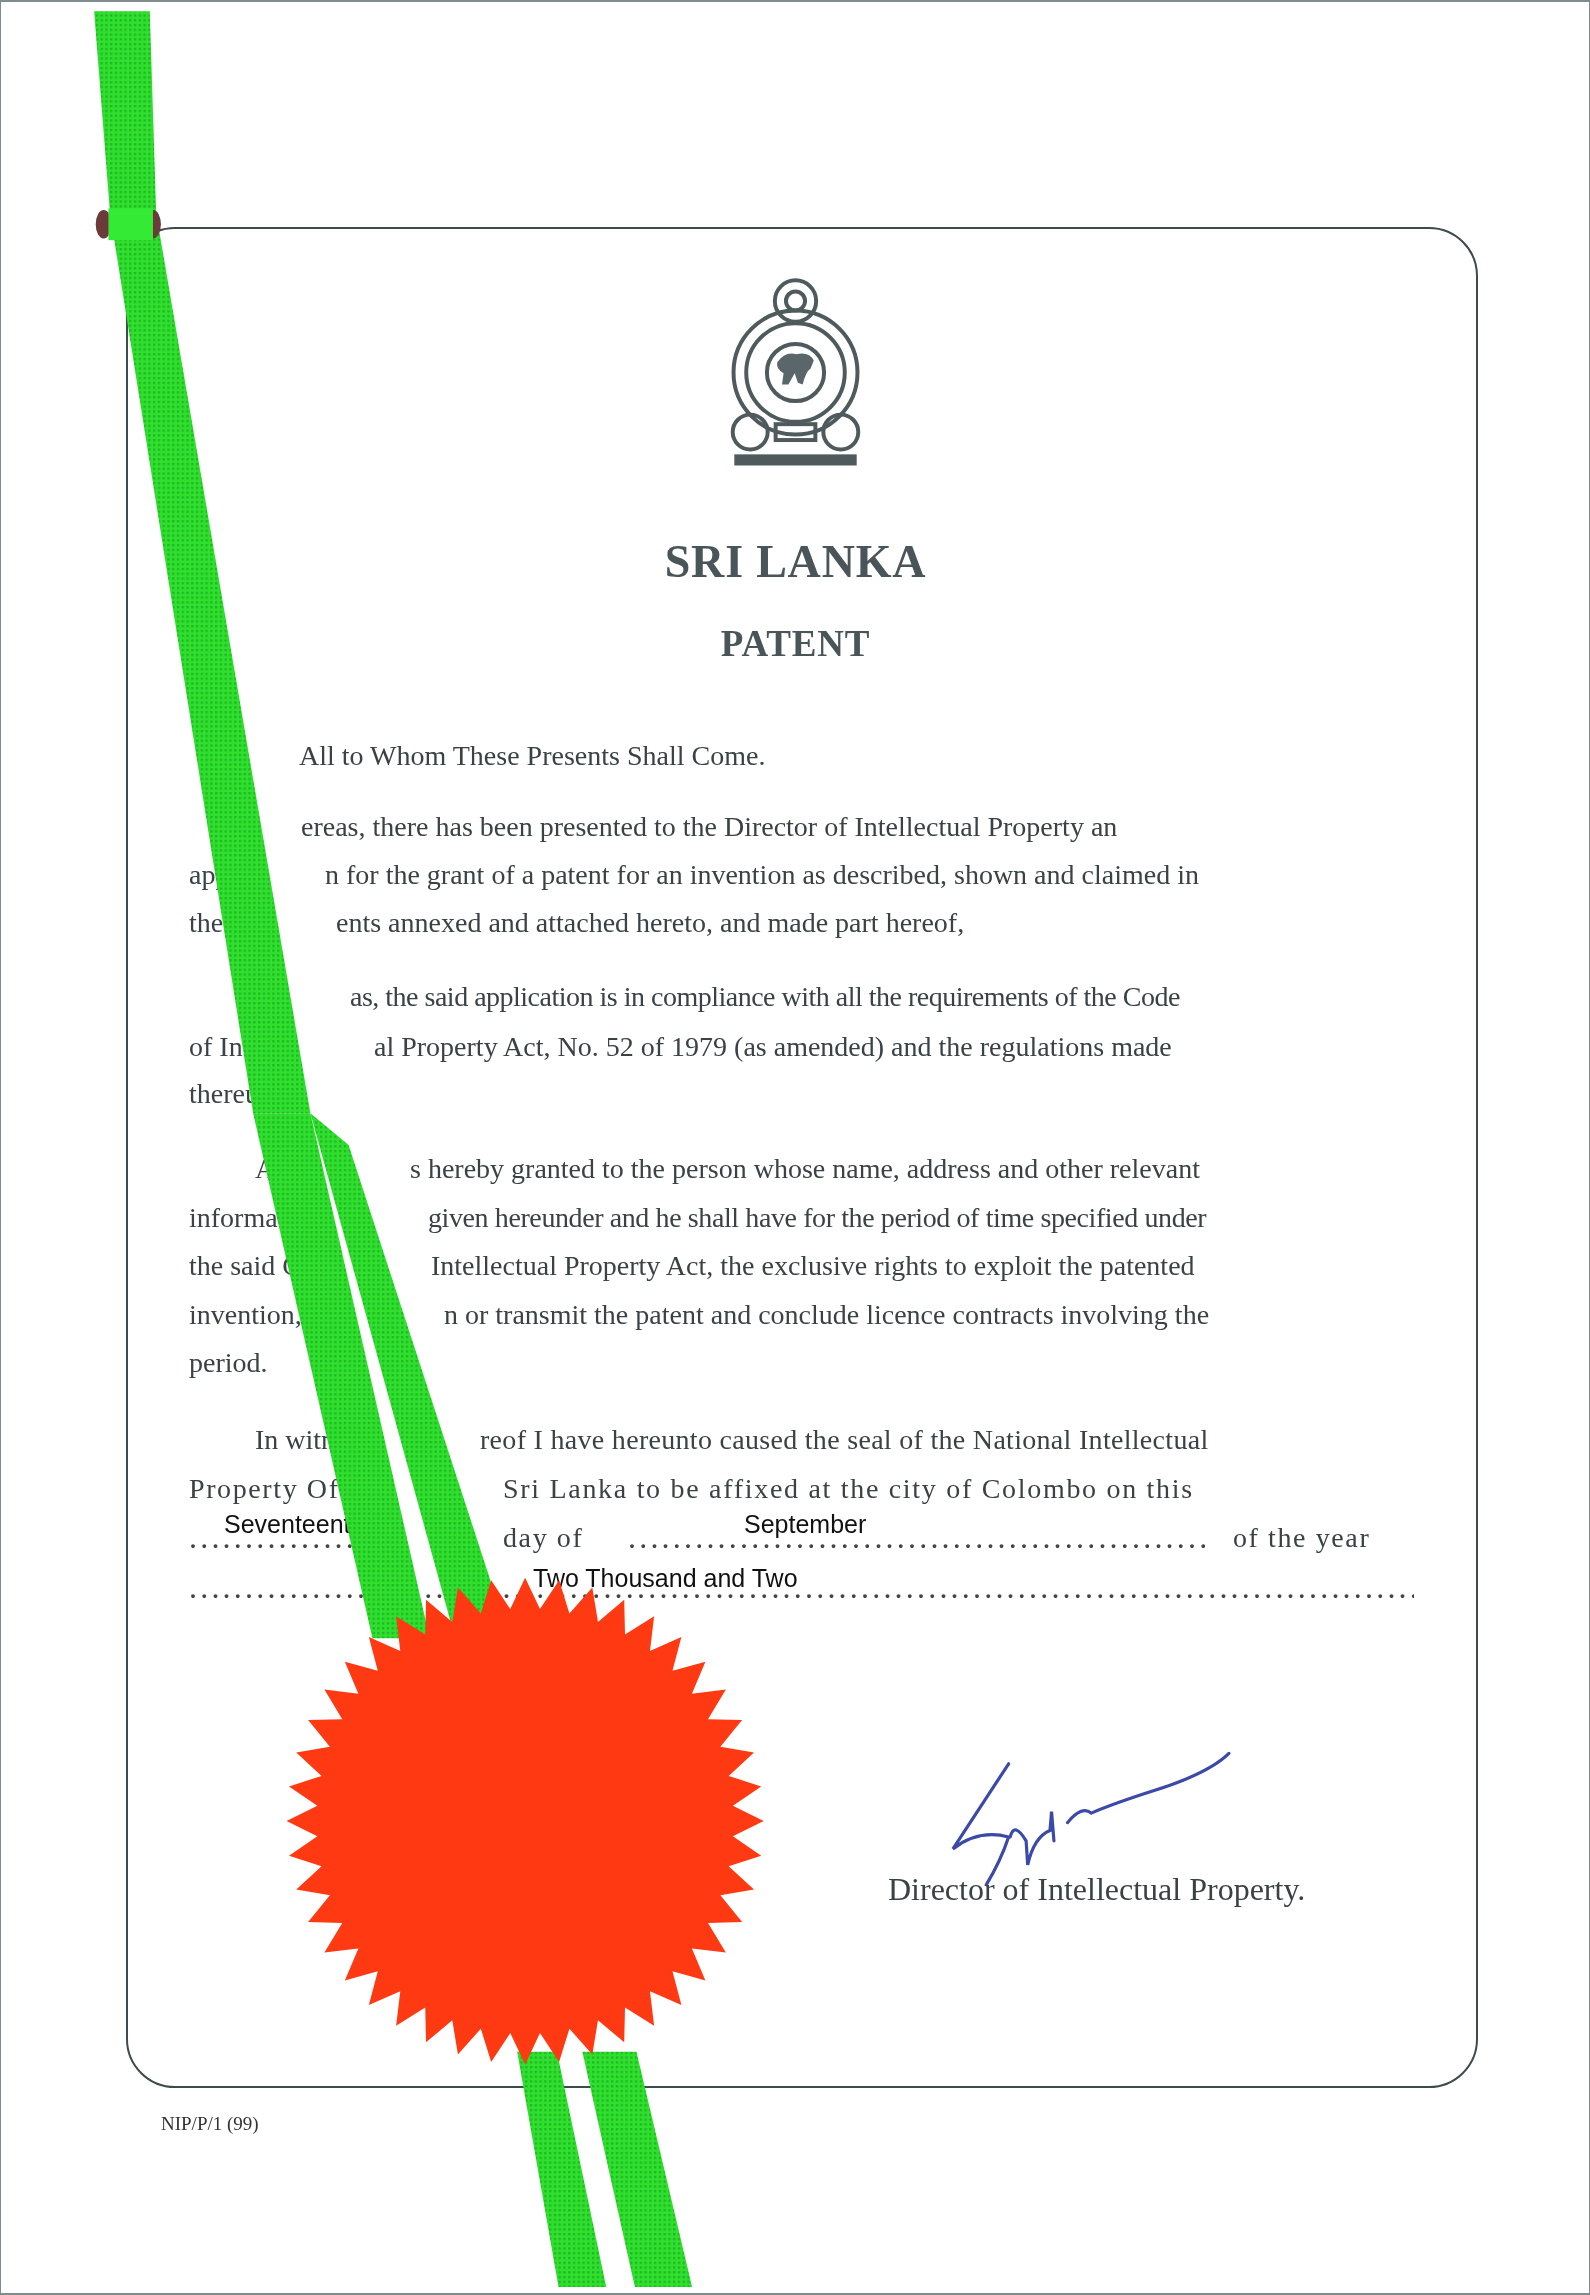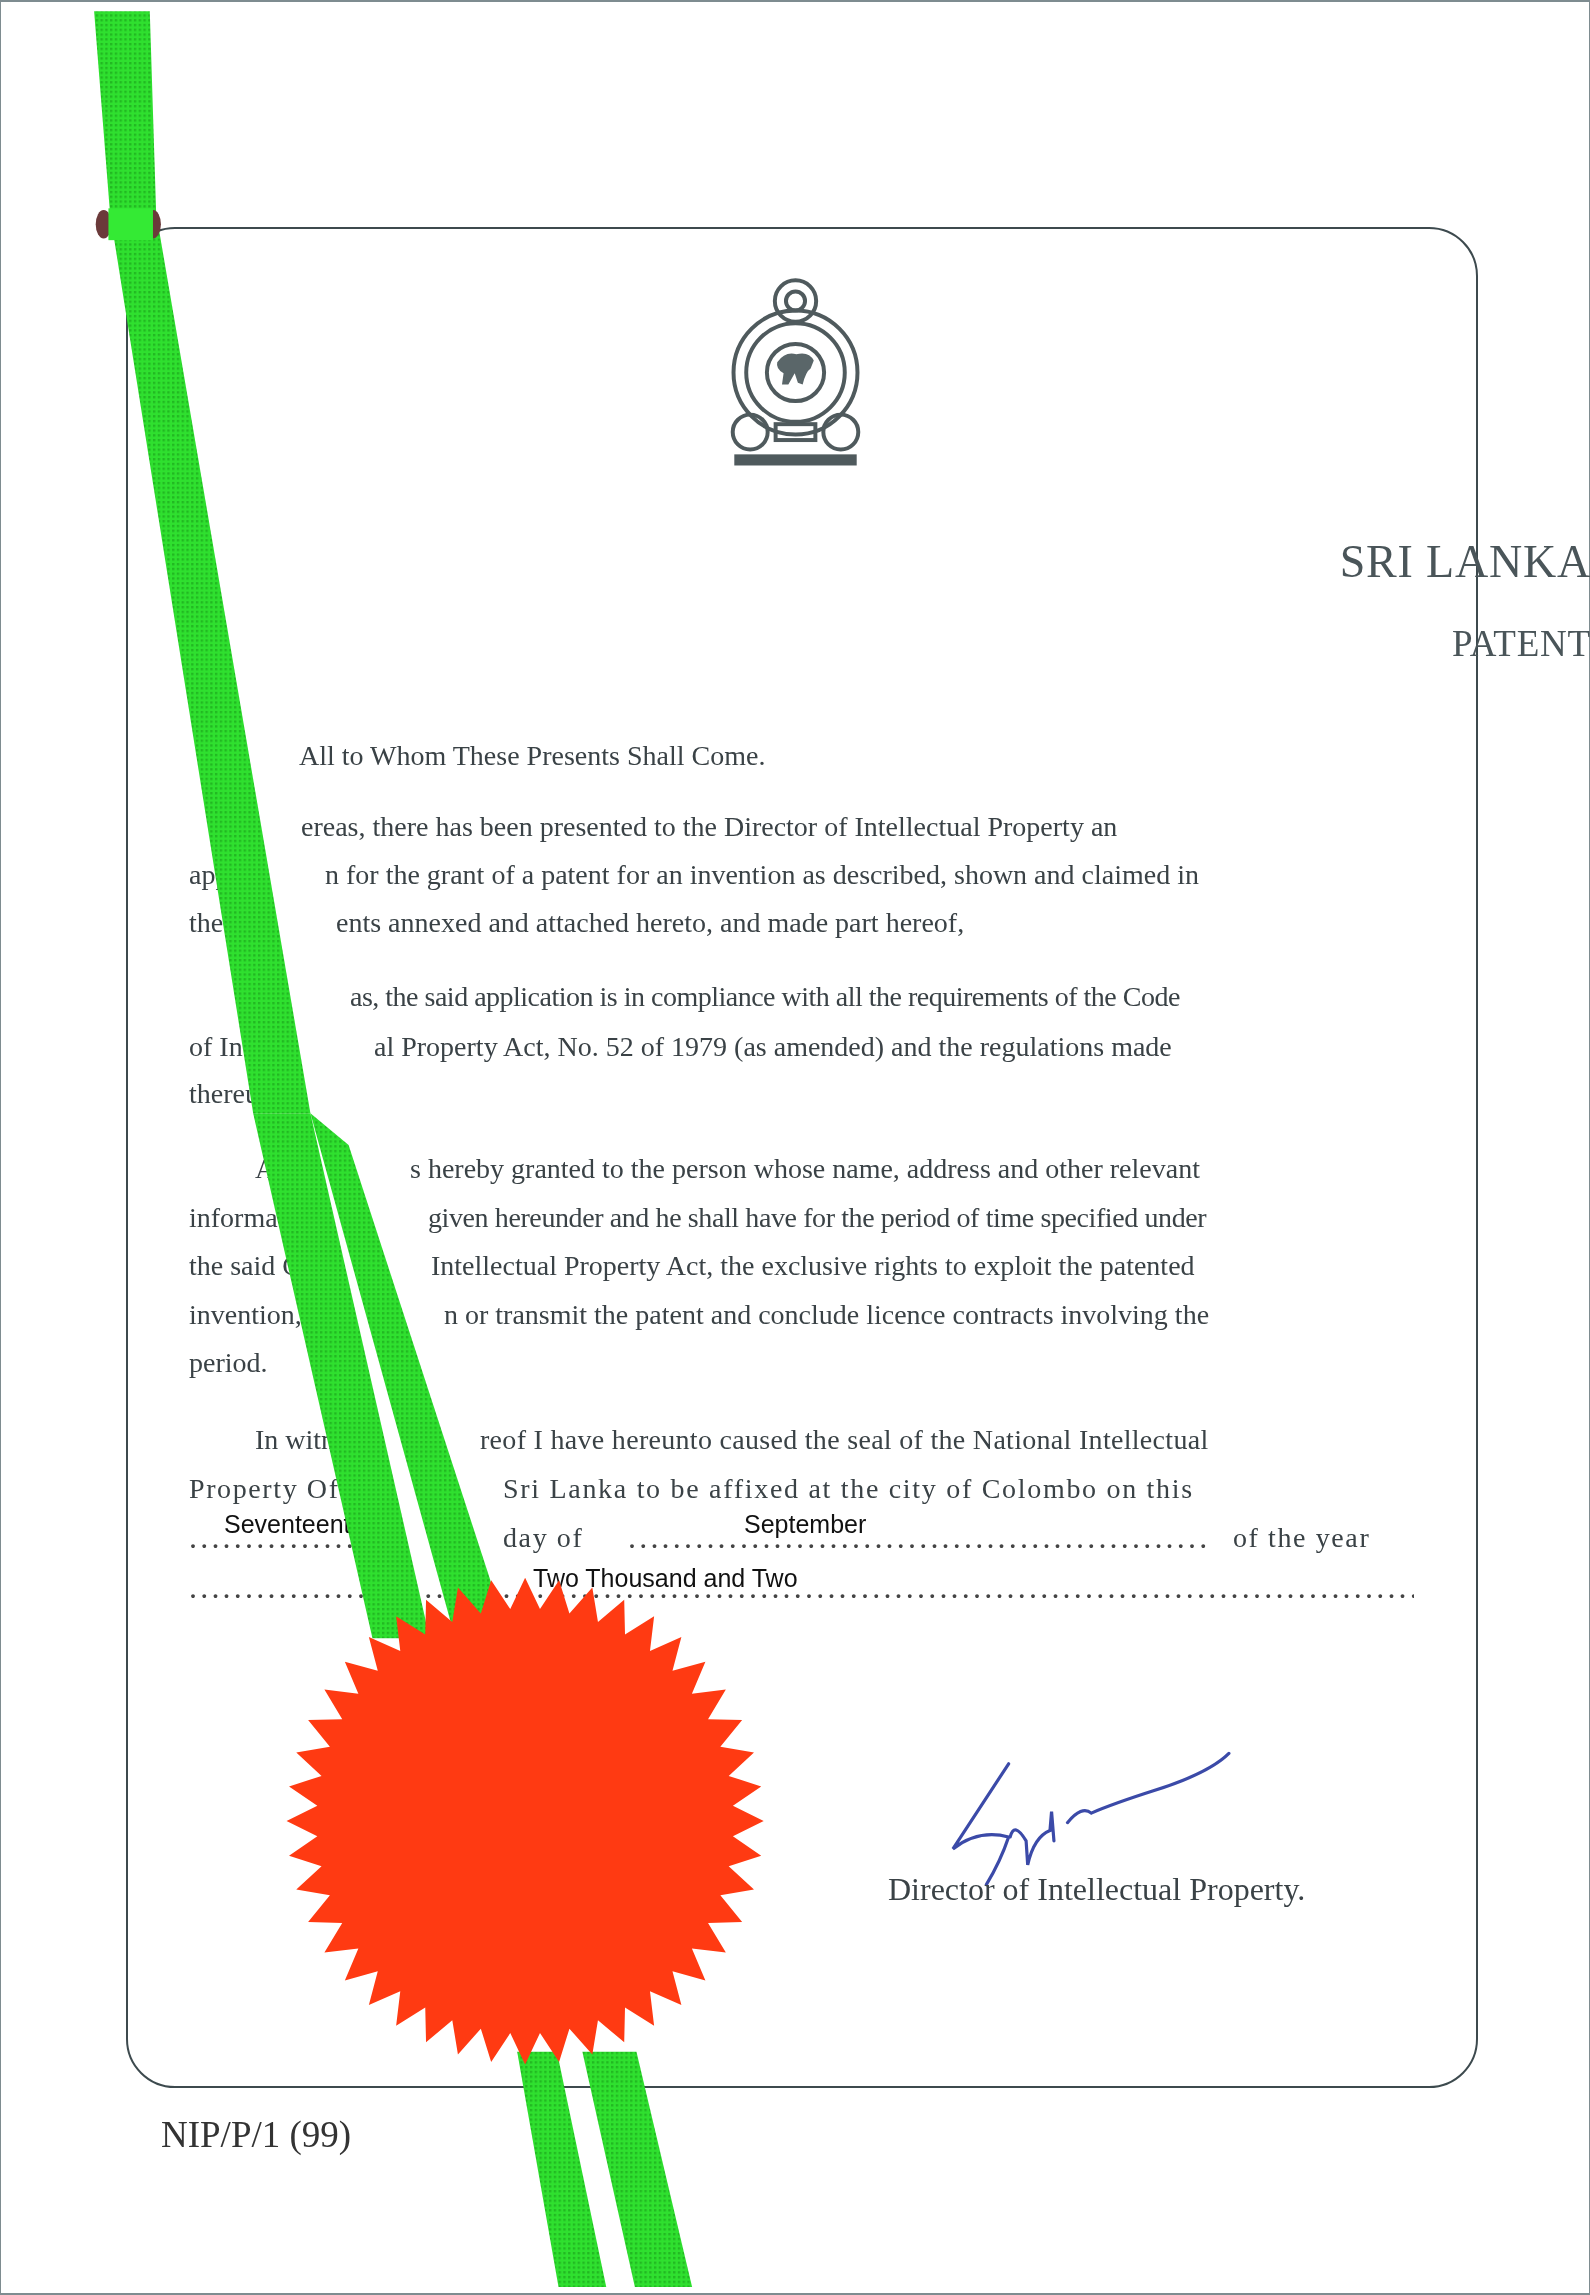--- a/index.html
+++ b/index.html
@@ -12,36 +12,36 @@
   .frame-outer {
     position: absolute; left: 0; top: 0; width: 1588px; height: 2291px;
     border: 1.6px solid #7e8c90; border-top-width: 2.4px; border-bottom-width: 4.8px;
   }
   .card {
     position: absolute; left: 126px; top: 227px; width: 1352px; height: 1861px;
     border: 2.4px solid #3d4a4e; border-radius: 49px; box-sizing: border-box;
   }
   .emblem { position: absolute; left: 720px; top: 273px; width: 151px; height: 199px; }
   .title {
-    position: absolute; left: 0; width: 1591px; text-align: right;
-    font-weight: normal; color: #4a5559; letter-spacing: 0.8px;
+    position: absolute; left: 0; width: 1591px; text-align: center;
+    font-weight: bold; color: #4a5559; letter-spacing: 0.8px;
   }
   .t1 { top: 535px; font-size: 46px; }
   .t2 { top: 622px; font-size: 37px; }
   .line {
     position: absolute; font-size: 28px; white-space: nowrap; line-height: 38px;
   }
   .fill {
     position: absolute; font-family: "Liberation Sans", "DejaVu Sans", sans-serif;
     font-size: 25px; color: #111;
   }
   .dots {
     position: absolute; font-size: 32px; letter-spacing: 3.2px; color: #444; white-space: nowrap; overflow: hidden;
   }
-  .footer-code { position: absolute; left: 161px; top: 2113px; font-size: 37px; color: #333; }
+  .footer-code { position: absolute; left: 161px; top: 2113px; font-size: 19px; color: #333; }
   .sig-label { position: absolute; left: 873px; top: 1871px; font-size: 32px; margin-left: 15px; }
   svg.overlay { position: absolute; left: 0; top: 0; }
 </style>
 </head>
 <body>
 
 <div class="frame-outer"></div>
 <div class="card"></div>
 
 <svg class="emblem" viewBox="0 0 190 250">

